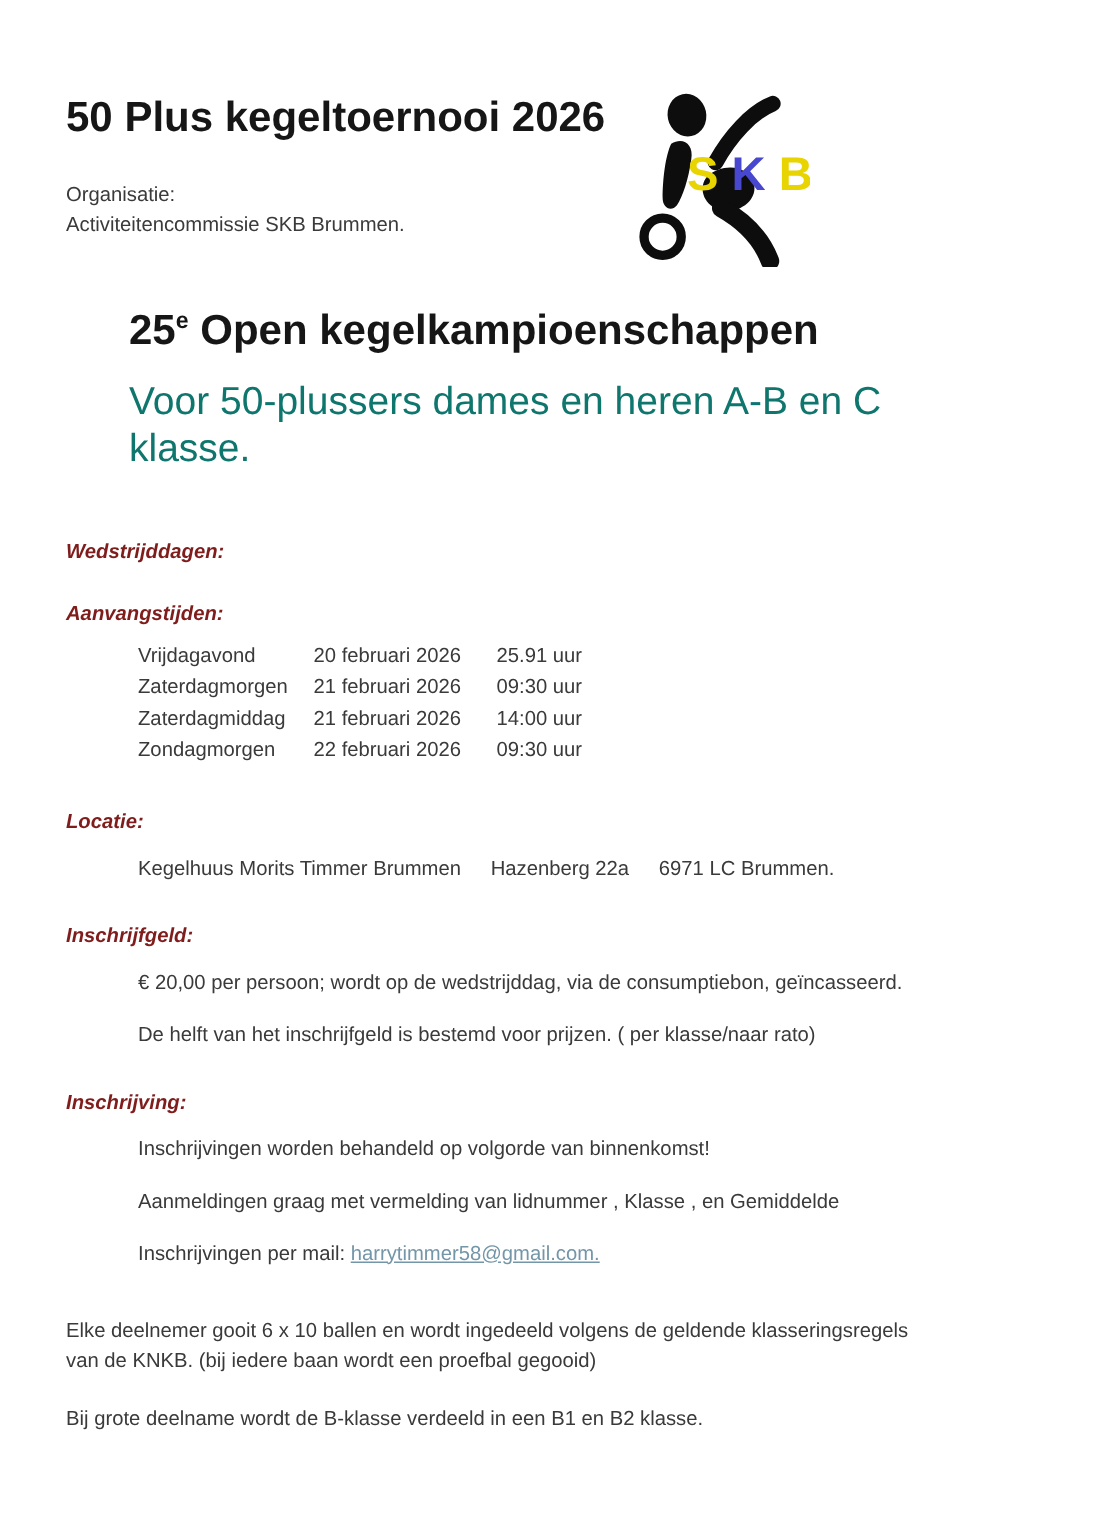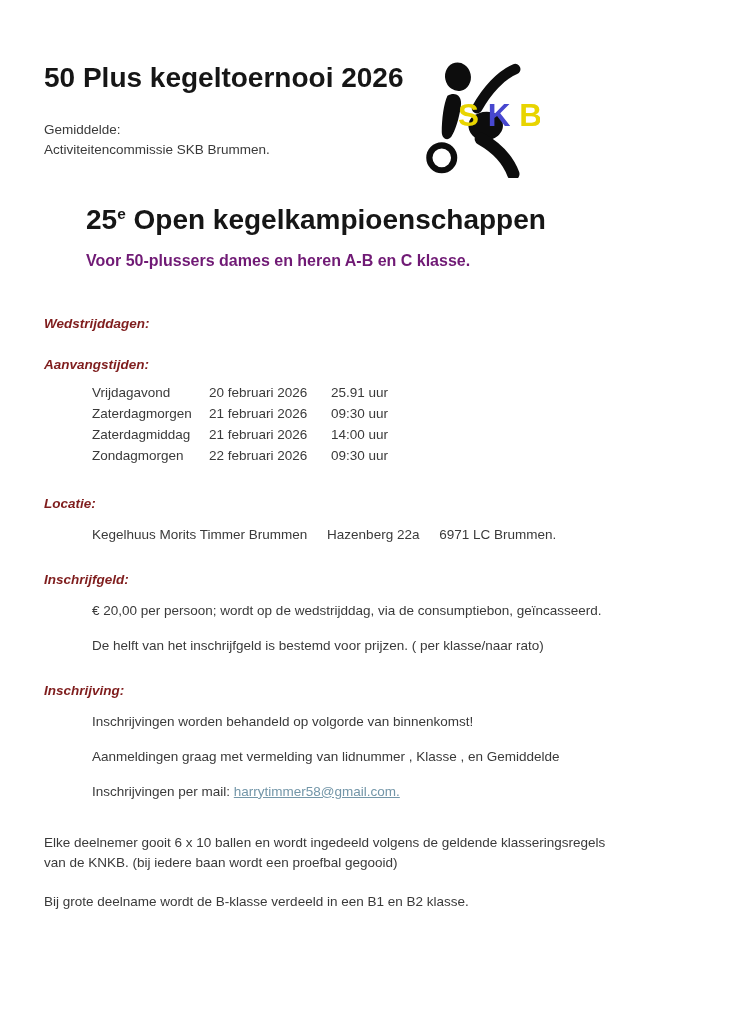--- a/index.html
+++ b/index.html
@@ -27,21 +27,21 @@
   .logo { width: 124px; height: 130px; margin: -6px 72px 0 0; flex: 0 0 auto; }
 
   
   h2.event-title {
     margin: 26px 0 0 42px;
     font-size: 28px; font-weight: 700; color: #161616;
   }
   h2.event-title sup { font-size: 0.55em; vertical-align: super; line-height: 0; }
   h3.event-subtitle {
     margin: 16px 0 0 42px;
-    font-size: 16px; font-weight: 700; color: #701a75;
+    font-size: 26px; font-weight: 400; color: #0f766e;
   }
 
   
   .section-label {
     margin: 26px 0 0 0;
     font-size: 13.5px; font-weight: 700; font-style: italic; color: #7f1d1d;
   }
   .first-section { margin-top: 46px; }
   .para {
     margin: 14px 0 0 48px;
@@ -65,21 +65,21 @@
   .gap-lg { margin-top: 30px; }
 </style>
 </head>
 <body>
 
 <div class="page">
 
   <div class="header">
     <div class="title-block">
       <h1 class="doc-title">50 Plus kegeltoernooi 2026</h1>
-      <div class="org-line">Gemiddelde:</div>
+      <div class="org-line">Organisatie:</div>
       <div class="org-line">Activiteitencommissie SKB Brummen.</div>
     </div>
 
     <svg class="logo" viewBox="0 0 130 130" xmlns="http://www.w3.org/2000/svg" aria-hidden="true">
 
       <g fill="#0d0d0d" stroke="none">
         <ellipse cx="44" cy="27" rx="13.5" ry="15" transform="rotate(-12 44 27)"></ellipse>
         <path d="M 33 47 C 41 42 49 47 47 58 C 45 72 41 84 37 90 C 33 95 27 92 27 85 C 27 72 29 55 33 47 Z"></path>
         <path d="M 58 70 C 70 59 89 63 91 76 C 93 88 78 97 66 93 C 55 89 52 77 58 70 Z"></path>
       </g>

